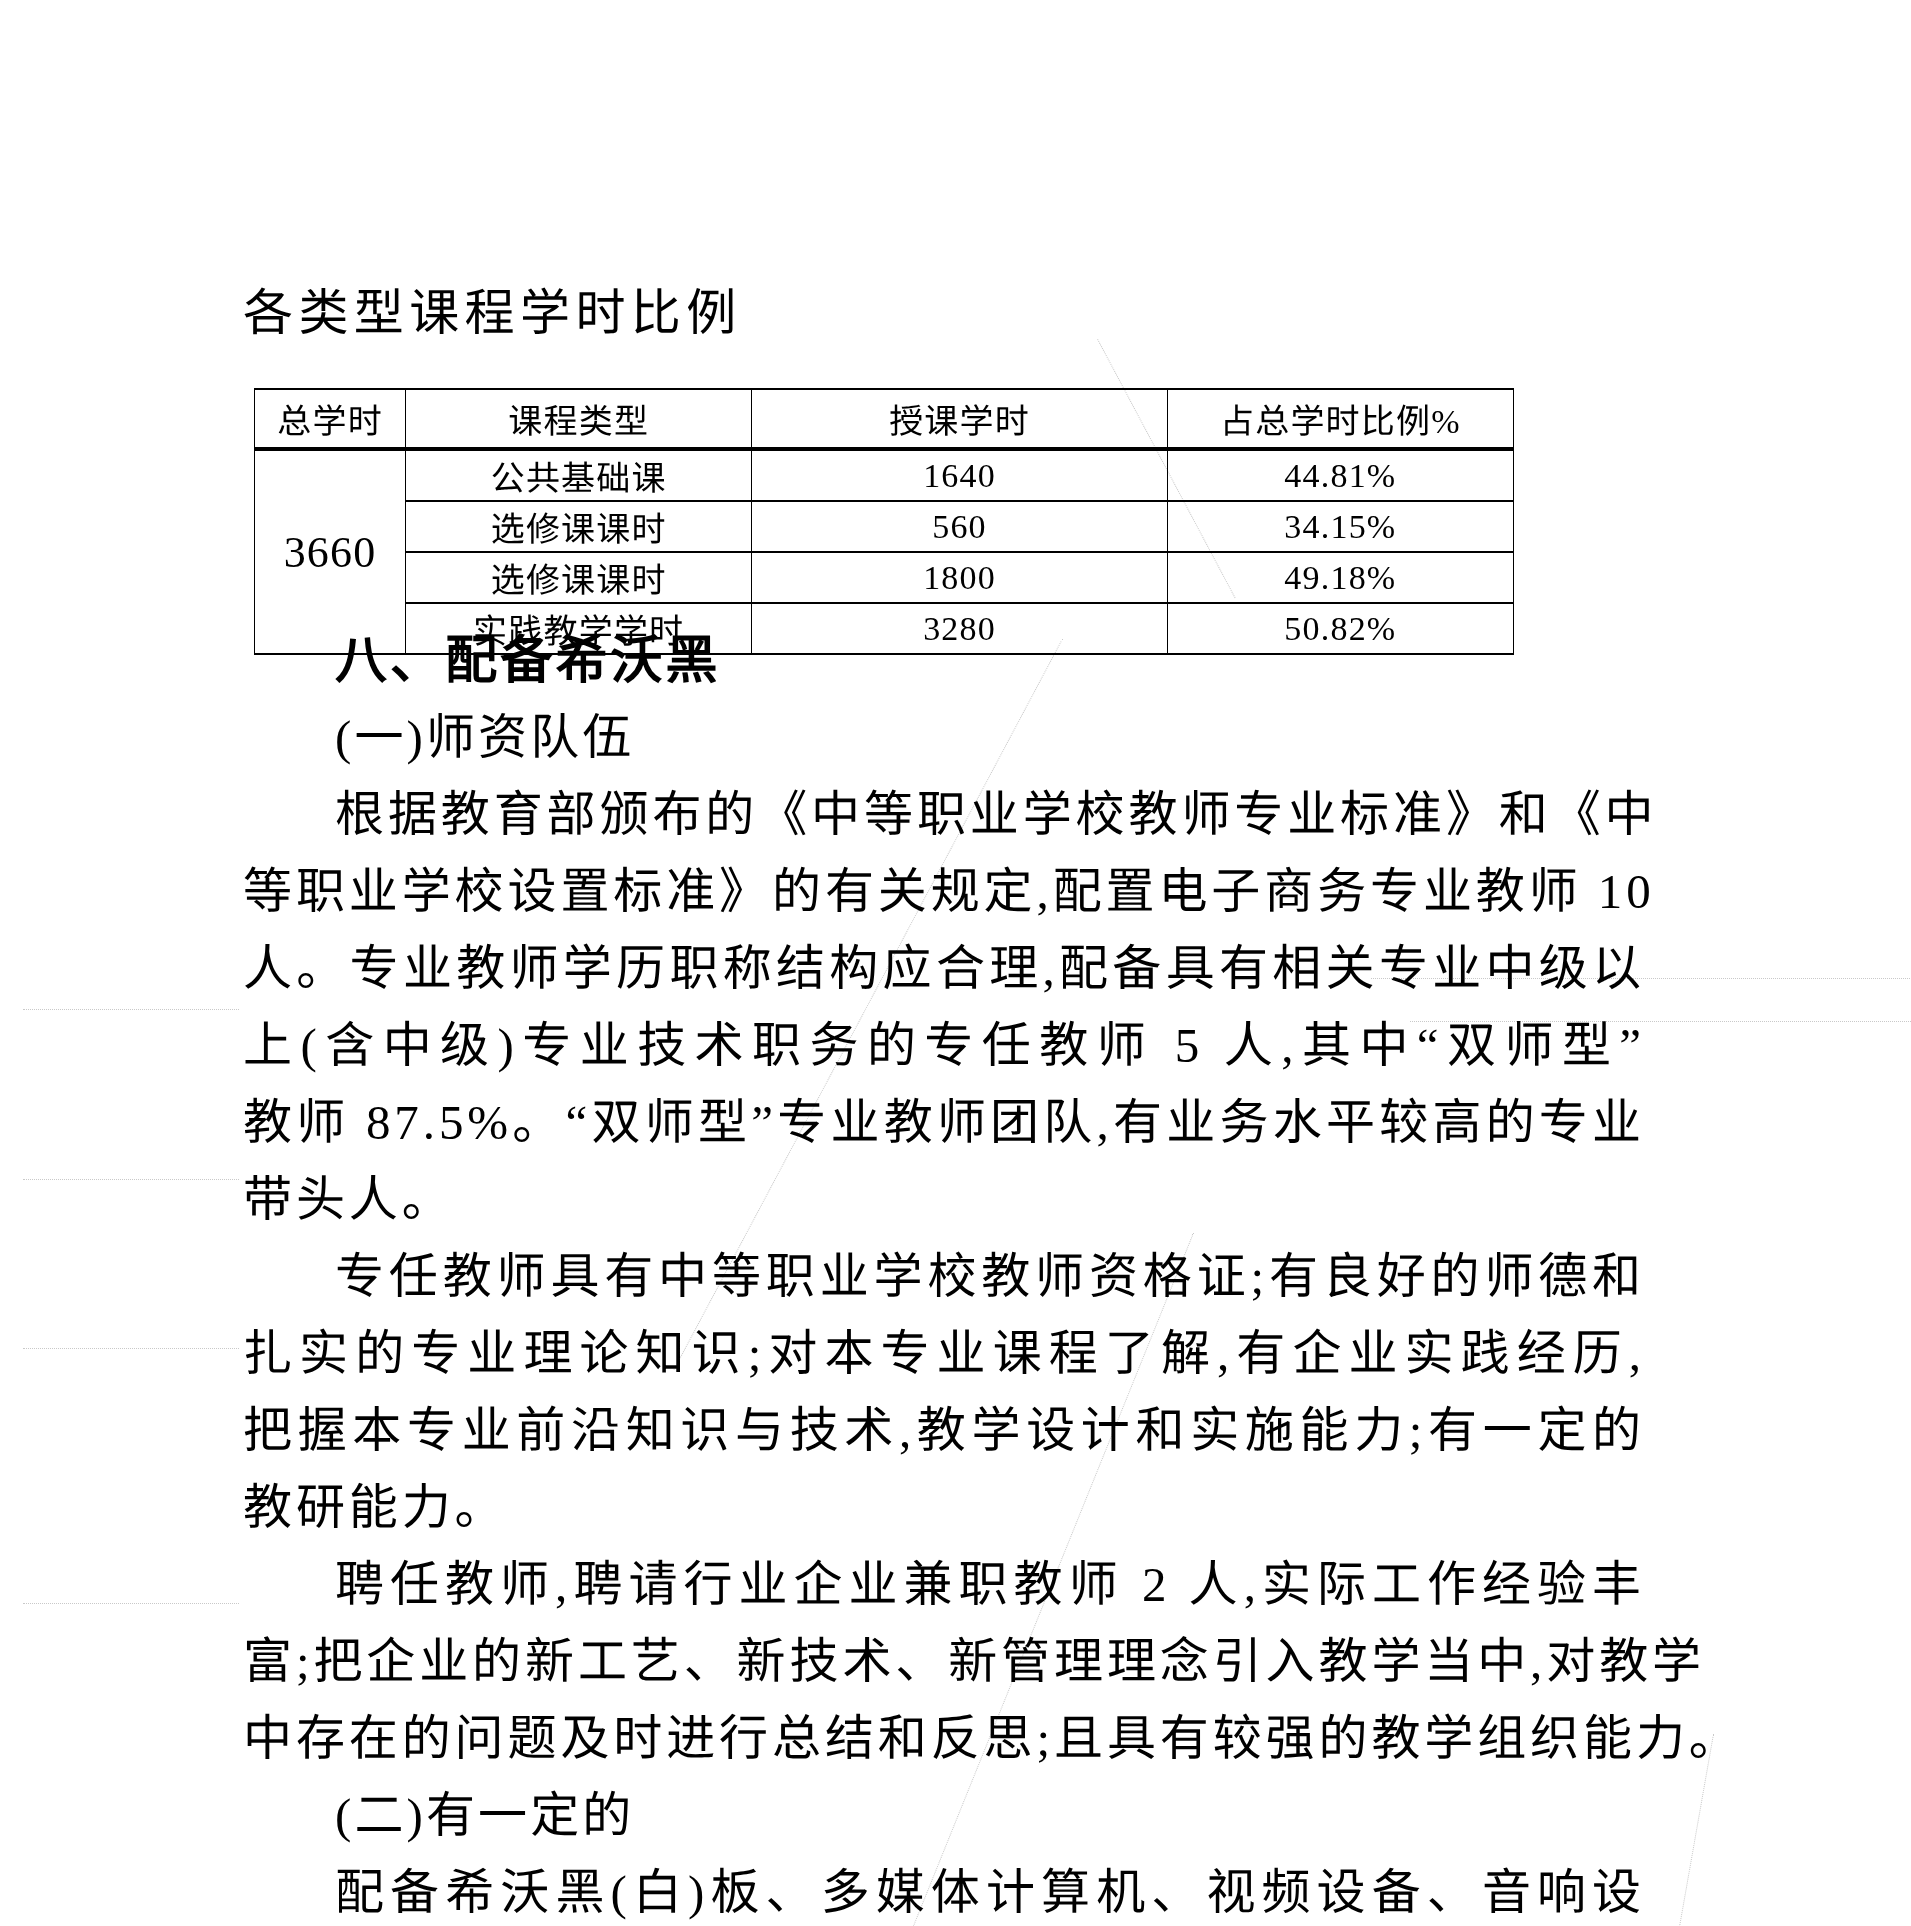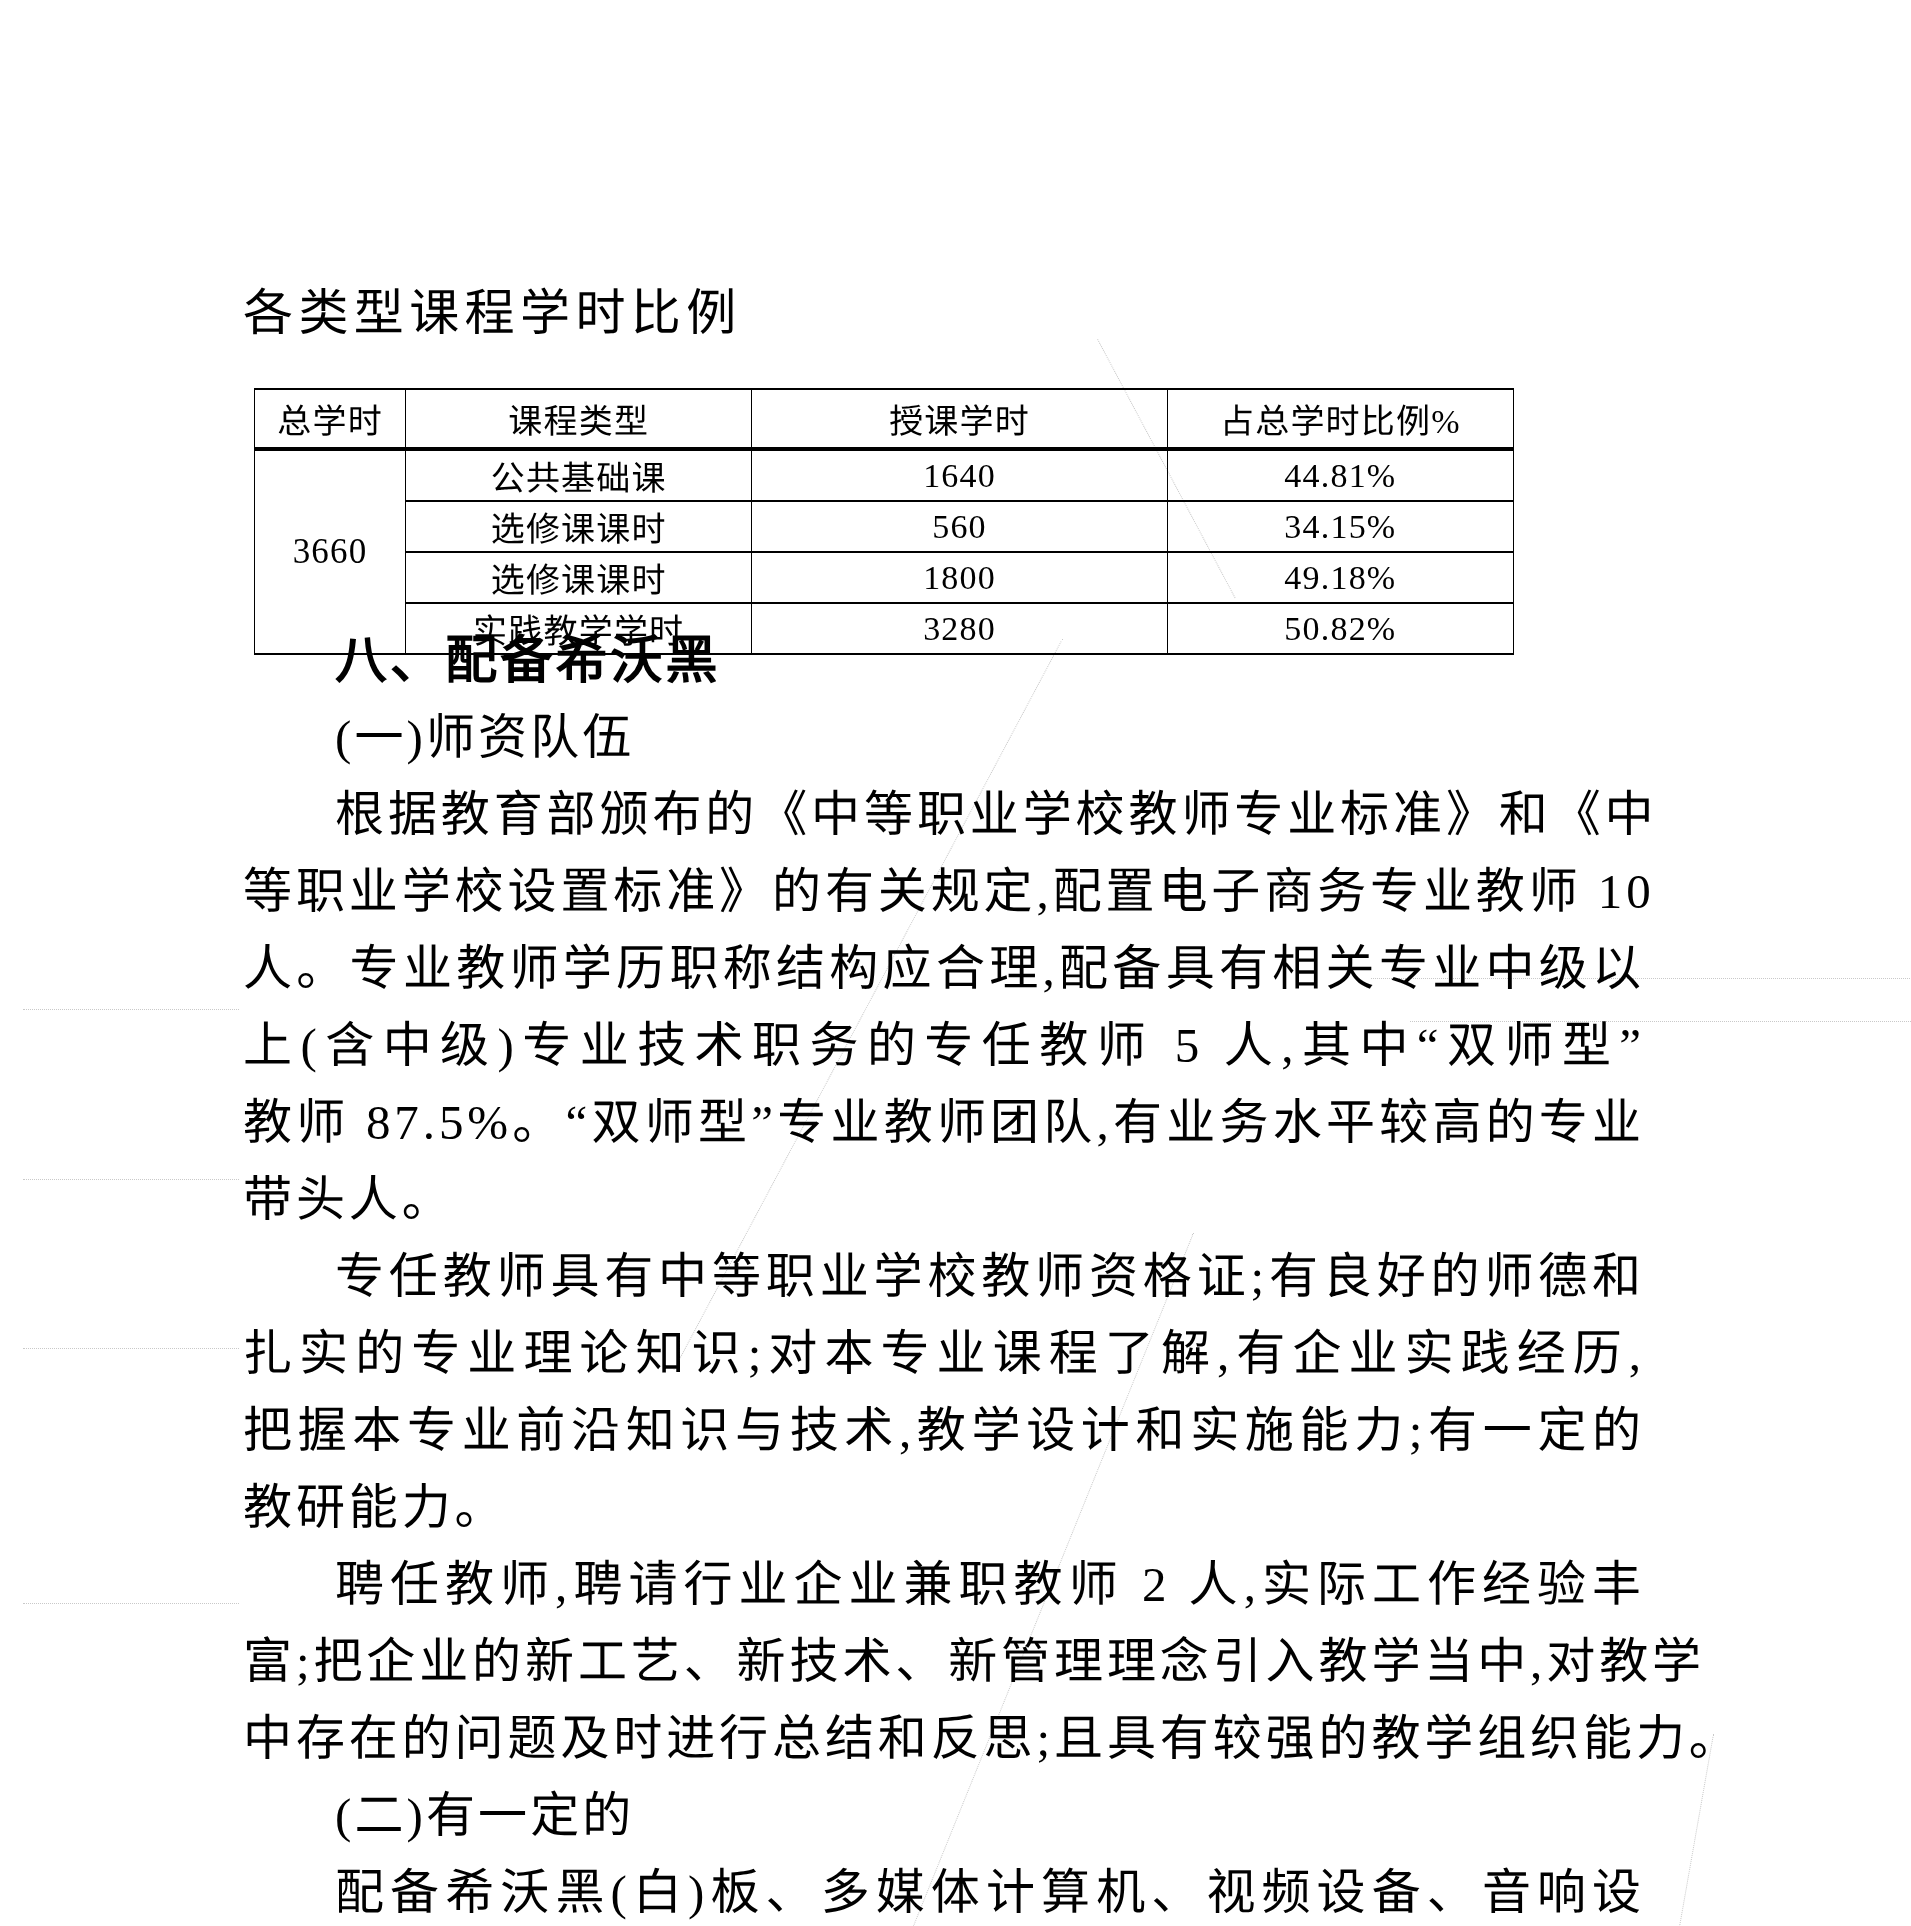--- a/index.html
+++ b/index.html
@@ -22,21 +22,21 @@
   .hours-table col.c3{width:33%;}
   .hours-table col.c4{width:27.5%;}
   .hours-table th,.hours-table td{
     border-left:1.5px solid #000;border-right:1.5px solid #000;
     border-top:2.7px solid #000;border-bottom:2.7px solid #000;
     text-align:center;vertical-align:middle;font-weight:normal;
     font-size:34px;letter-spacing:1.2px;padding:0;
   }
   .hours-table th{height:57px;border-bottom:4.2px solid #000;}
   .hours-table td{height:46px;}
-  .hours-table .total-cell{font-size:35px;}
+  .hours-table .total-cell{font-size:44px;}
   
   .textblock{position:absolute;left:243px;top:622px;width:1402px;}
   .h-main{
     font-family:"Liberation Sans","DejaVu Sans",sans-serif;font-weight:bold;
     font-size:52px;letter-spacing:3.1px;line-height:77px;text-indent:92px;
   }
   .h-sub{font-size:49px;letter-spacing:3.1px;line-height:77px;text-indent:92px;}
   .line{
     font-size:49px;letter-spacing:3.9px;line-height:77px;
     text-align:justify;text-align-last:justify;white-space:nowrap;

